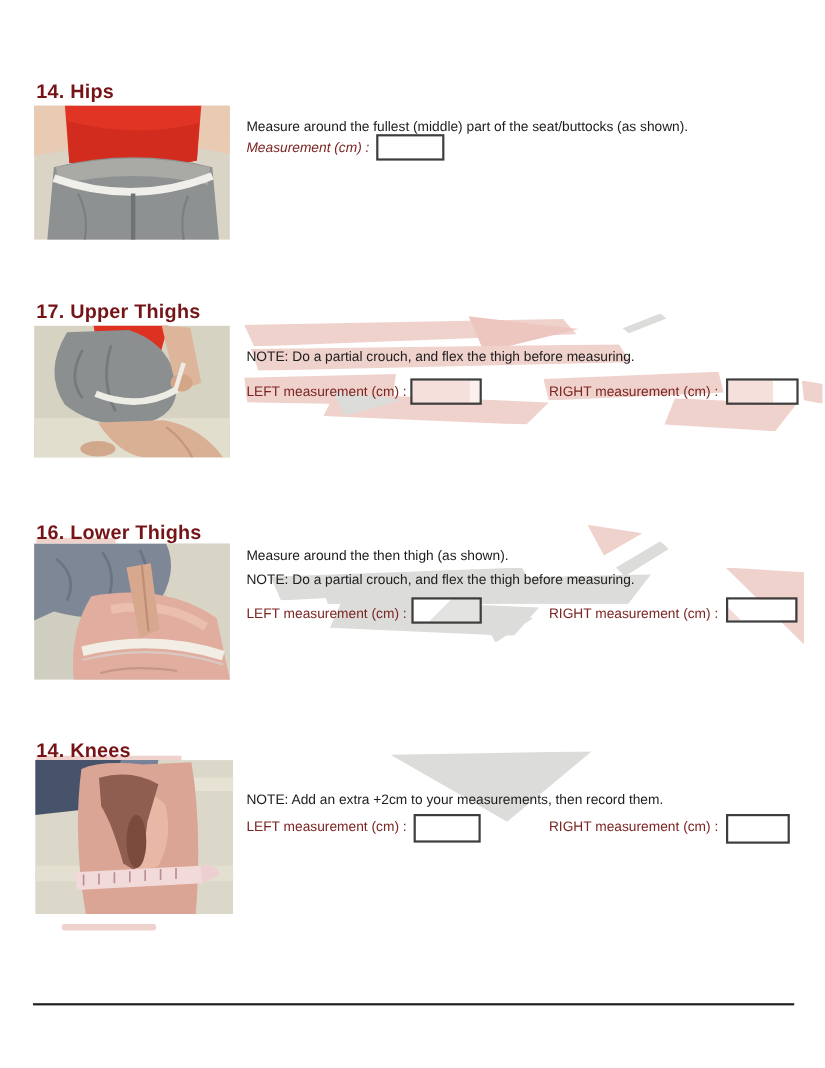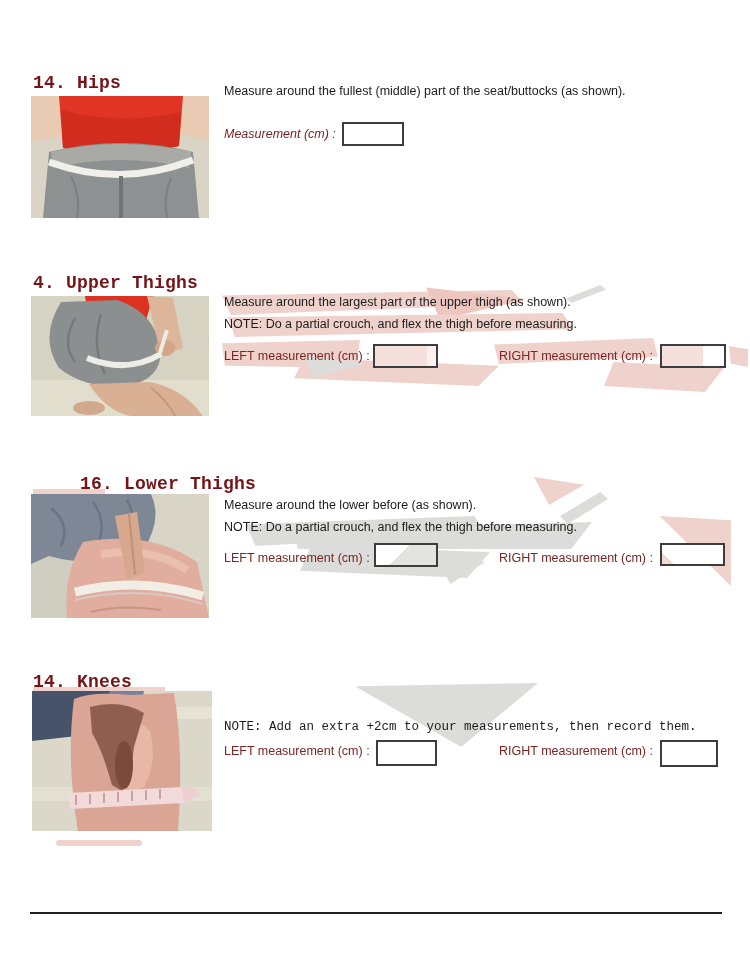--- a/index.html
+++ b/index.html
@@ -3,21 +3,21 @@
 <meta charset="utf-8">
 <style>
   * { margin:0; padding:0; box-sizing:border-box; }
   html,body { background:#ffffff; }
   .page {
     position:relative; width:750px; height:971px; background:#ffffff;
     font-family:"Liberation Sans", sans-serif; overflow:hidden;
   }
   .heading {
     position:absolute; left:33px; font-size:18px; font-weight:700;
-    color:#751417; letter-spacing:.2px; z-index:3; white-space:nowrap;font-family:Liberation Mono, monospace;
+    color:#751417; letter-spacing:.2px; z-index:3; white-space:nowrap;
   }
   .instruction, .note, .page-num {
     position:absolute; left:224px; font-size:12.5px; color:#1c1c1c;
     z-index:3; white-space:nowrap;
   }
   .field-label {
     position:absolute; font-size:12.5px; color:#7b2522; z-index:3; white-space:nowrap;
   }
   .measure-box {
     position:absolute; height:24px; width:64px; border:2px solid #3d3d3d;
@@ -28,53 +28,53 @@
   .photo { position:absolute; left:31px; z-index:2; }
   .photo svg { display:block; }
   .wm { position:absolute; z-index:1; }
   .pink  { background:#f0d2cd; }
   .pink2 { background:#eec6c0; }
   .gray  { background:#dcdcda; }
 
   
   .s14-h { top:73px; }
   .s14-photo { top:96px; }
-  .s14-line1 { top:84px; }
+  .s14-line1 { top:108px; }
   .s14-label { left:224px; top:127px;font-style:italic; }
   .s14-box { left:342px; top:122px; width:62px; }
 
   
   .s15-h { top:273px; }
   .s15-photo { top:296px; }
   .s15-line1 { top:295px; }
   .s15-note { top:317px; }
   .s15-labelL { left:224px; top:349px; }
   .s15-boxL { left:373px; top:344px; width:65px;
               background:linear-gradient(90deg,#f6e0dc 85%,#fbf0ee 85%); }
   .s15-labelR { left:499px; top:349px; }
   .s15-boxR { left:660px; top:344px; width:66px;
               background:linear-gradient(90deg,#f6e0dc 66%,#ffffff 66%); }
 
   
-  .s16-h { top:474px;margin-left:47px; }
+  .s16-h { top:474px; }
   .s16-photo { top:494px; }
   .s16-line1 { top:498px; }
   .s16-note { top:520px; }
   .s16-labelL { left:224px; top:551px; }
   .s16-boxL { left:374px; top:543px; width:64px;
               background:linear-gradient(135deg,#ffffff 42%,#e3e3e1 42%); }
   .s16-labelR { left:499px; top:551px; }
   .s16-boxR { left:660px; top:543px; width:65px; height:23px;
               background:linear-gradient(45deg,#f2dad6 14%,#ffffff 14%); }
 
   
   .s17-h { top:672px; }
   .s17-photo { top:691px; left:32px; }
   .s17-line1 { top:695px; }
-  .s17-note { top:720px;font-family:Liberation Mono, monospace; }
+  .s17-note { top:720px; }
   .s17-labelL { left:224px; top:744px; }
   .s17-boxL { left:376px; top:740px; width:61px; height:26px; }
   .s17-labelR { left:499px; top:744px; }
   .s17-boxR { left:660px; top:740px; width:58px; height:27px; }
 
   
   .footer-rule { position:absolute; left:30px; top:912px; width:692px; height:2px;
                  background:#1f1f1f; z-index:3; }
   .page-num { left:33px; top:971px;margin-left:23px; }
 
@@ -143,38 +143,37 @@
       <path d="M20,56 Q90,40 160,56 L158,72 Q90,56 22,72 Z" fill="#a9aaa6"></path>
       <path d="M18,66 Q90,92 162,64" stroke="#f0efe9" stroke-width="7" fill="none"></path>
       <path d="M90,80 L90,122" stroke="#707374" stroke-width="4"></path>
       <path d="M40,80 Q50,100 46,122 M140,82 Q132,100 136,122" stroke="#7c7f80" stroke-width="2" fill="none"></path>
     </svg>
   </figure>
   <p class="instruction s14-line1">Measure around the fullest (middle) part of the seat/buttocks (as shown).</p>
   <label class="field-label s14-label">Measurement (cm) :</label>
   <input class="measure-box s14-box" type="text" value="" style="">
 
-  <h2 class="heading s15-h">4. Upper Thighs</h2>
+  <h2 class="heading s15-h">17. Upper Thighs</h2>
   <figure class="photo s15-photo">
     <svg width="178" height="120" viewBox="0 0 178 120">
       <rect width="178" height="120" fill="#d7d3c3"></rect>
       <rect y="84" width="178" height="36" fill="#e2decd"></rect>
       <polygon points="54,0 122,0 114,28 58,24" fill="#dd3222"></polygon>
       <path d="M30,6 Q8,42 28,72 Q58,96 104,88 Q136,78 128,44 Q118,14 86,4 Z" fill="#8b8f90"></path>
       <path d="M44,22 Q30,48 44,66 M70,18 Q60,50 74,78" stroke="#767a7c" stroke-width="2.5" fill="none"></path>
       <polygon points="116,0 142,2 152,52 130,60" fill="#dcb59b"></polygon>
       <ellipse cx="134" cy="52" rx="10" ry="8" fill="#d3a687"></ellipse>
       <path d="M136,34 L128,60" stroke="#eeede5" stroke-width="4" fill="none"></path>
       <path d="M56,62 Q96,78 130,58" stroke="#eeede5" stroke-width="6" fill="none"></path>
       <path d="M58,88 Q76,116 100,120 L172,120 Q152,92 118,86 Z" fill="#d9b094"></path>
       <ellipse cx="58" cy="112" rx="16" ry="7" fill="#d2a88c"></ellipse>
       <path d="M120,92 Q136,104 144,120" stroke="#c49878" stroke-width="2" fill="none"></path>
     </svg>
   </figure>
-  <p class="instruction s15-line1">Measure around the largest part of the upper thigh (as shown).</p>
   <p class="note s15-note">NOTE: Do a partial crouch, and flex the thigh before measuring.</p>
   <label class="field-label s15-labelL">LEFT measurement (cm) :</label>
   <input class="measure-box s15-boxL" type="text" value="" style="">
   <label class="field-label s15-labelR">RIGHT measurement (cm) :</label>
   <input class="measure-box s15-boxR" type="text" value="" style="">
 
   <h2 class="heading s16-h">16. Lower Thighs</h2>
   <figure class="photo s16-photo">
     <svg width="178" height="124" viewBox="0 0 178 124">
       <rect width="178" height="124" fill="#d0cec0"></rect>
@@ -183,21 +182,21 @@
       <path d="M20,14 Q40,30 30,52 M62,8 Q78,30 64,58 M96,6 Q108,28 98,52" stroke="#6a7484" stroke-width="2.5" fill="none"></path>
       <path d="M52,48 Q120,36 166,68 L178,124 L36,124 Q32,80 52,48 Z" fill="#e0ad9e"></path>
       <path d="M70,60 Q120,52 156,76" stroke="#eabfae" stroke-width="8" fill="none"></path>
       <path d="M84,22 L106,18 L114,78 L96,86 Z" fill="#d8a88e"></path>
       <path d="M98,20 L104,80" stroke="#c08e74" stroke-width="2" fill="none"></path>
       <path d="M44,98 Q108,82 172,102" stroke="#f2eee6" stroke-width="9" fill="none"></path>
       <path d="M44,106 Q108,90 172,110" stroke="#d9c9c2" stroke-width="2" fill="none"></path>
       <path d="M60,118 Q90,110 130,116" stroke="#c89684" stroke-width="2" fill="none"></path>
     </svg>
   </figure>
-  <p class="instruction s16-line1">Measure around the lower before (as shown).</p>
+  <p class="instruction s16-line1">Measure around the then thigh (as shown).</p>
   <p class="note s16-note">NOTE: Do a partial crouch, and flex the thigh before measuring.</p>
   <label class="field-label s16-labelL">LEFT measurement (cm) :</label>
   <input class="measure-box s16-boxL" type="text" value="" style="">
   <label class="field-label s16-labelR">RIGHT measurement (cm) :</label>
   <input class="measure-box s16-boxR" type="text" value="" style="">
 
   <h2 class="heading s17-h">14. Knees</h2>
   <figure class="photo s17-photo">
     <svg width="180" height="140" viewBox="0 0 180 140">
       <rect width="180" height="140" fill="#dcd8c9"></rect>

